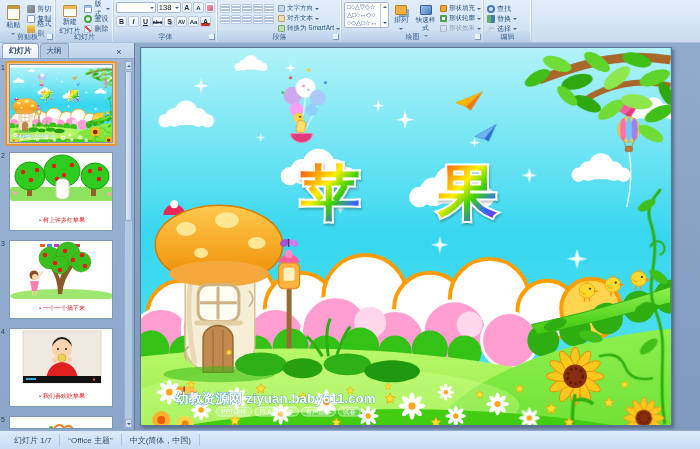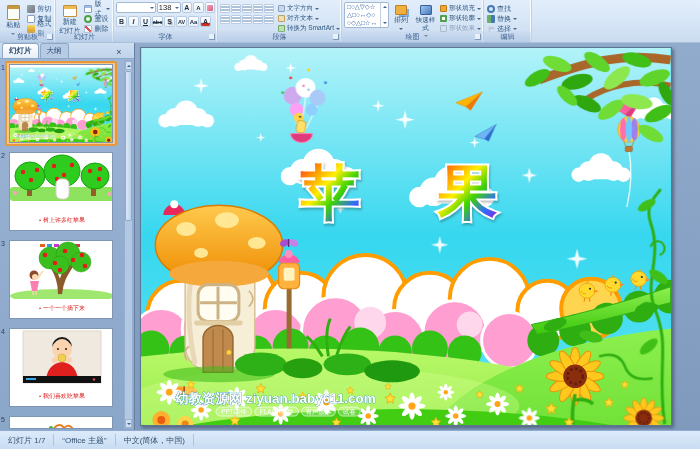--- a/index.html
+++ b/index.html
@@ -32,21 +32,21 @@
 .snum{position:absolute;left:-8px;top:0;font-size:7px;color:#2f455e}
 .cap{position:absolute;left:0;width:100%;text-align:center;font-size:6px;color:#e01818;white-space:nowrap}
 .vscroll{position:absolute;right:1px;top:17px;width:9px;height:369px;background:#b3c8e2;border:1px solid #93aed0}
 .vthumb{position:absolute;left:0;top:10px;width:7px;height:150px;background:linear-gradient(90deg,#dce9f8,#bcd2ea);border:1px solid #8fa8c8;border-radius:2px}
 .sarr{position:absolute;left:0;width:7px;height:9px;background:#cfdff1;border:1px solid #9ab2d0;display:flex;align-items:center;justify-content:center}
 .tri-up{width:0;height:0;border:2.5px solid transparent;border-bottom-color:#3f608c;margin-bottom:2px}
 .tri-dn{width:0;height:0;border:2.5px solid transparent;border-top-color:#3f608c;margin-top:2px}
 
 .slidebox{position:absolute;left:140px;top:47px;width:532px;height:379px;border:1px solid #5f7693;box-shadow:2px 2px 3px rgba(30,40,60,.45);background:#3cd9ef}
 
-.status{position:absolute;left:0;top:430px;width:700px;height:19px;background:linear-gradient(180deg,#dcebfb,#c9dcf2);border-top:1px solid #91abce;display:flex;align-items:center;font-size:8px;color:#33516f;padding-left:0}
+.status{position:absolute;left:0;top:430px;width:700px;height:19px;background:linear-gradient(180deg,#dcebfb,#c9dcf2);border-top:1px solid #91abce;display:flex;align-items:center;font-size:8px;color:#33516f;padding-left:6px}
 .stitem{padding:0 8px;border-right:1px solid #aec4dd;height:12px;display:flex;align-items:center;white-space:nowrap}
 </style>
 </head>
 <body>
 
 <div class="app">
 
   <div class="ribbon">
     <div class="rgroup" style="width:56px">
       <div class="bigbtn">

